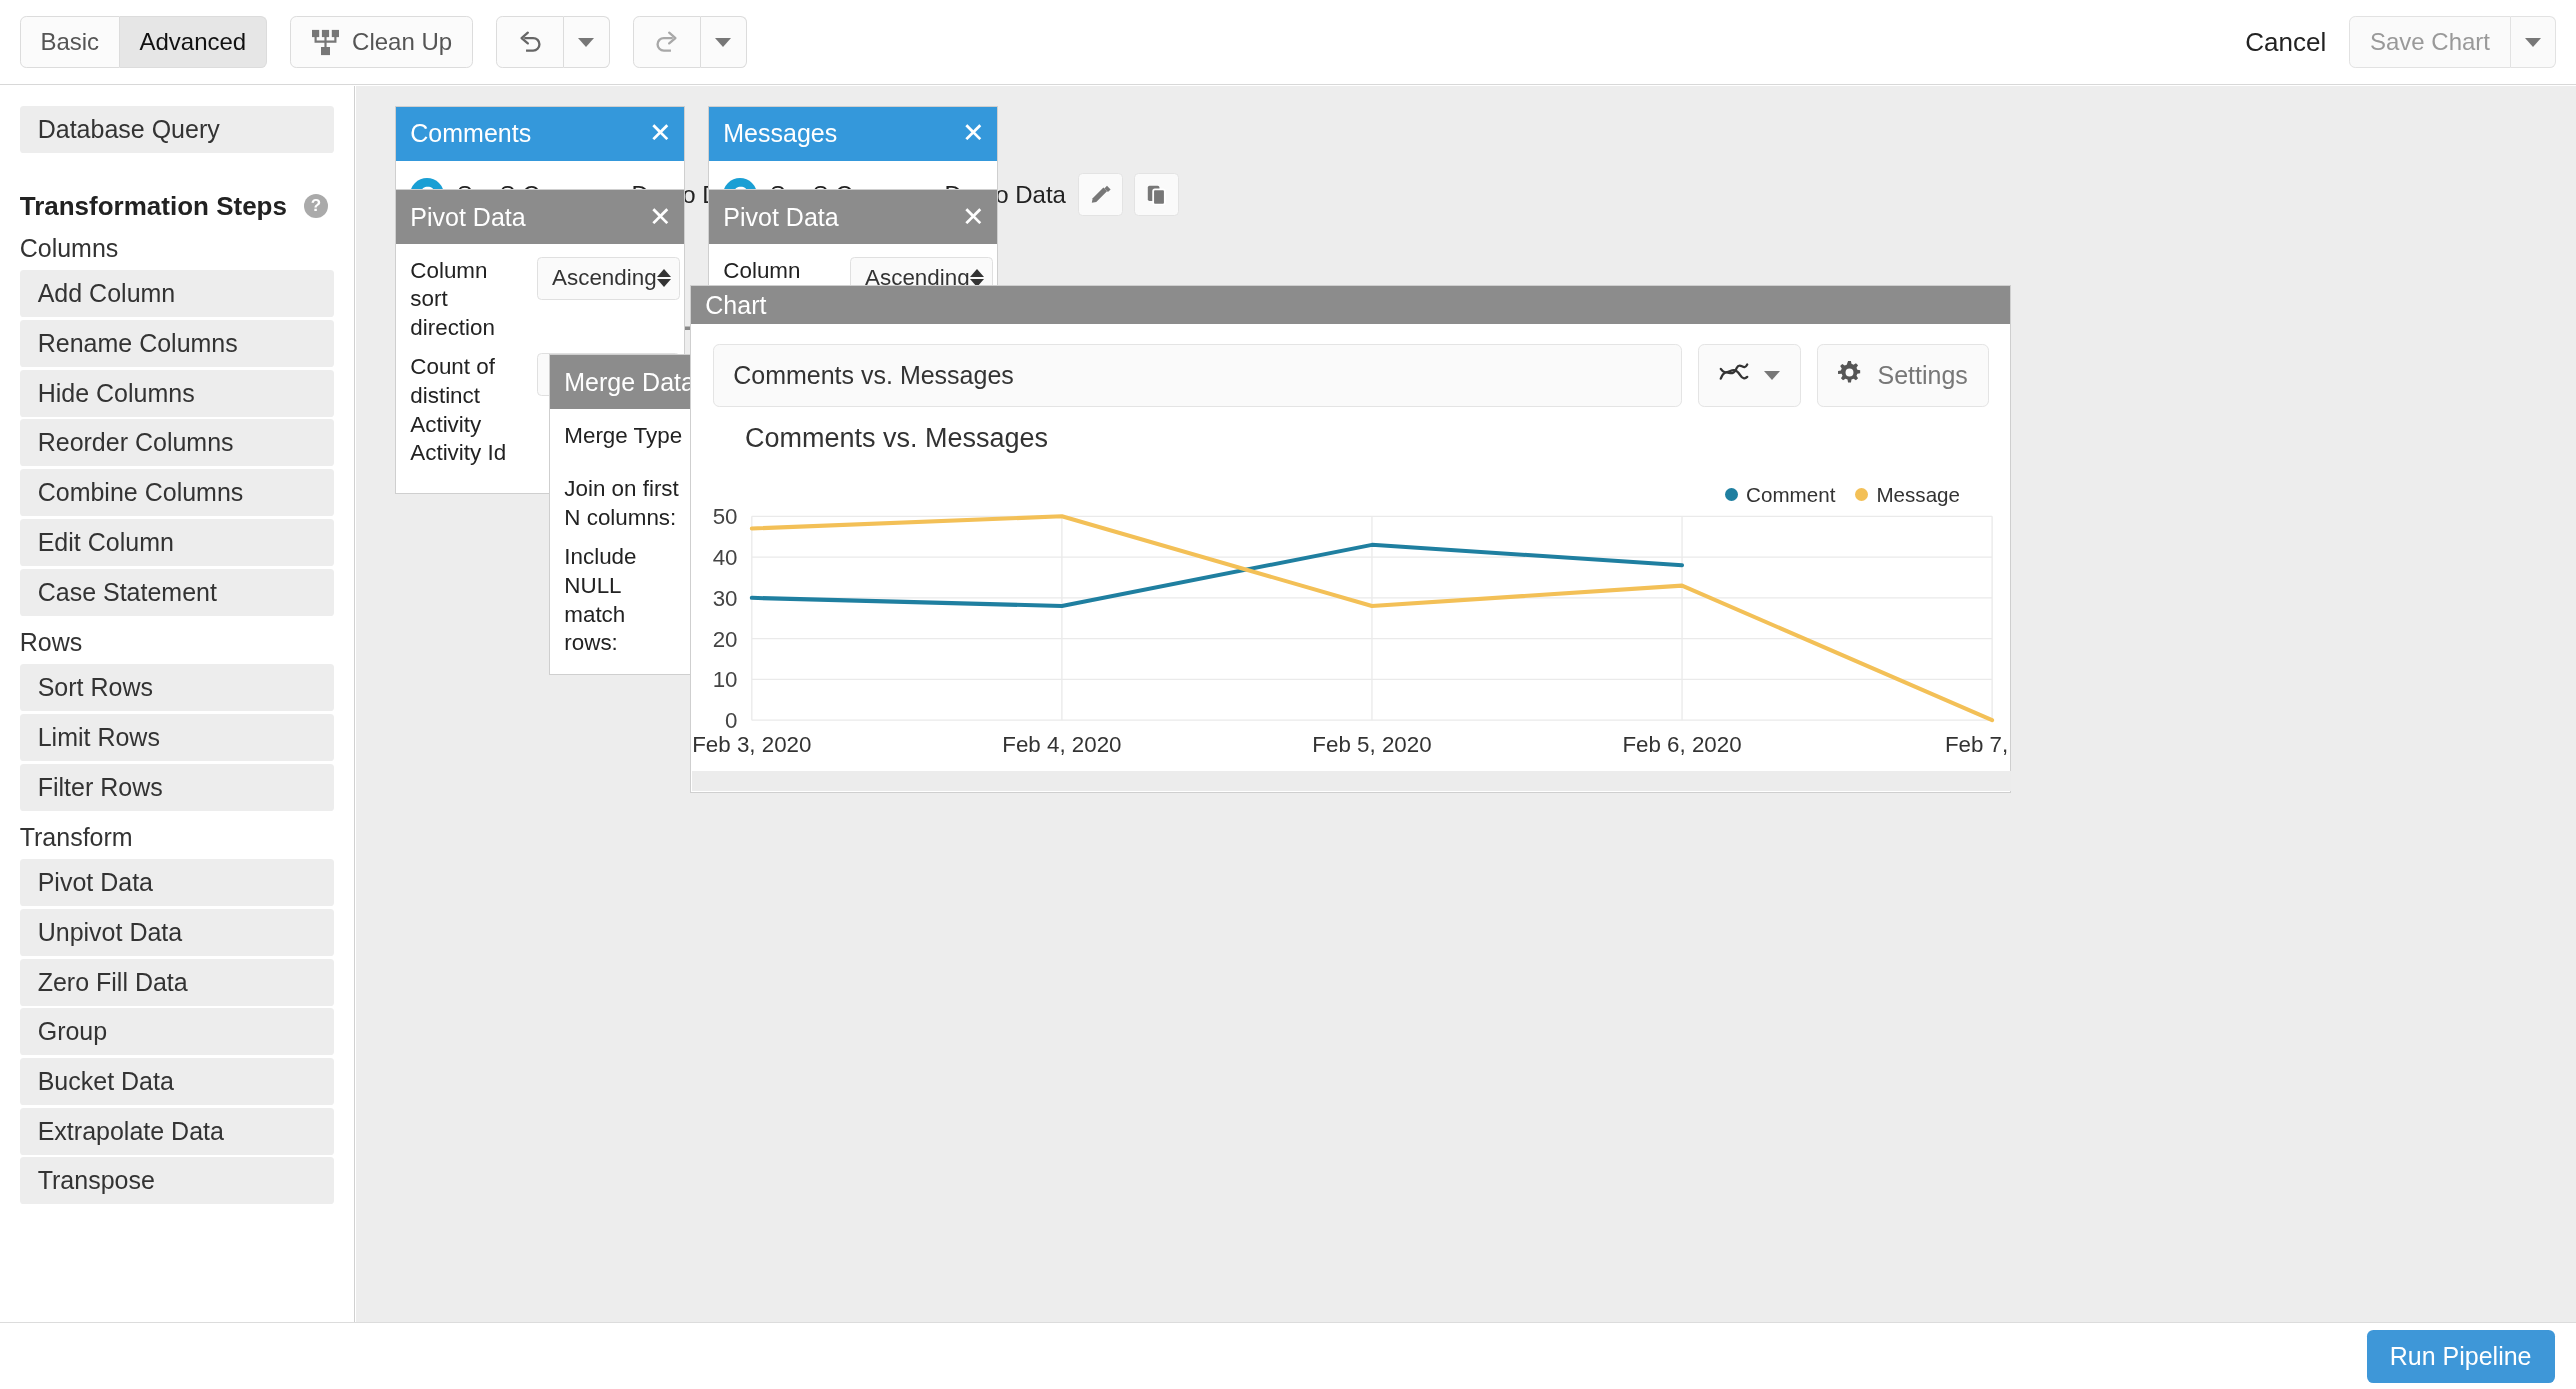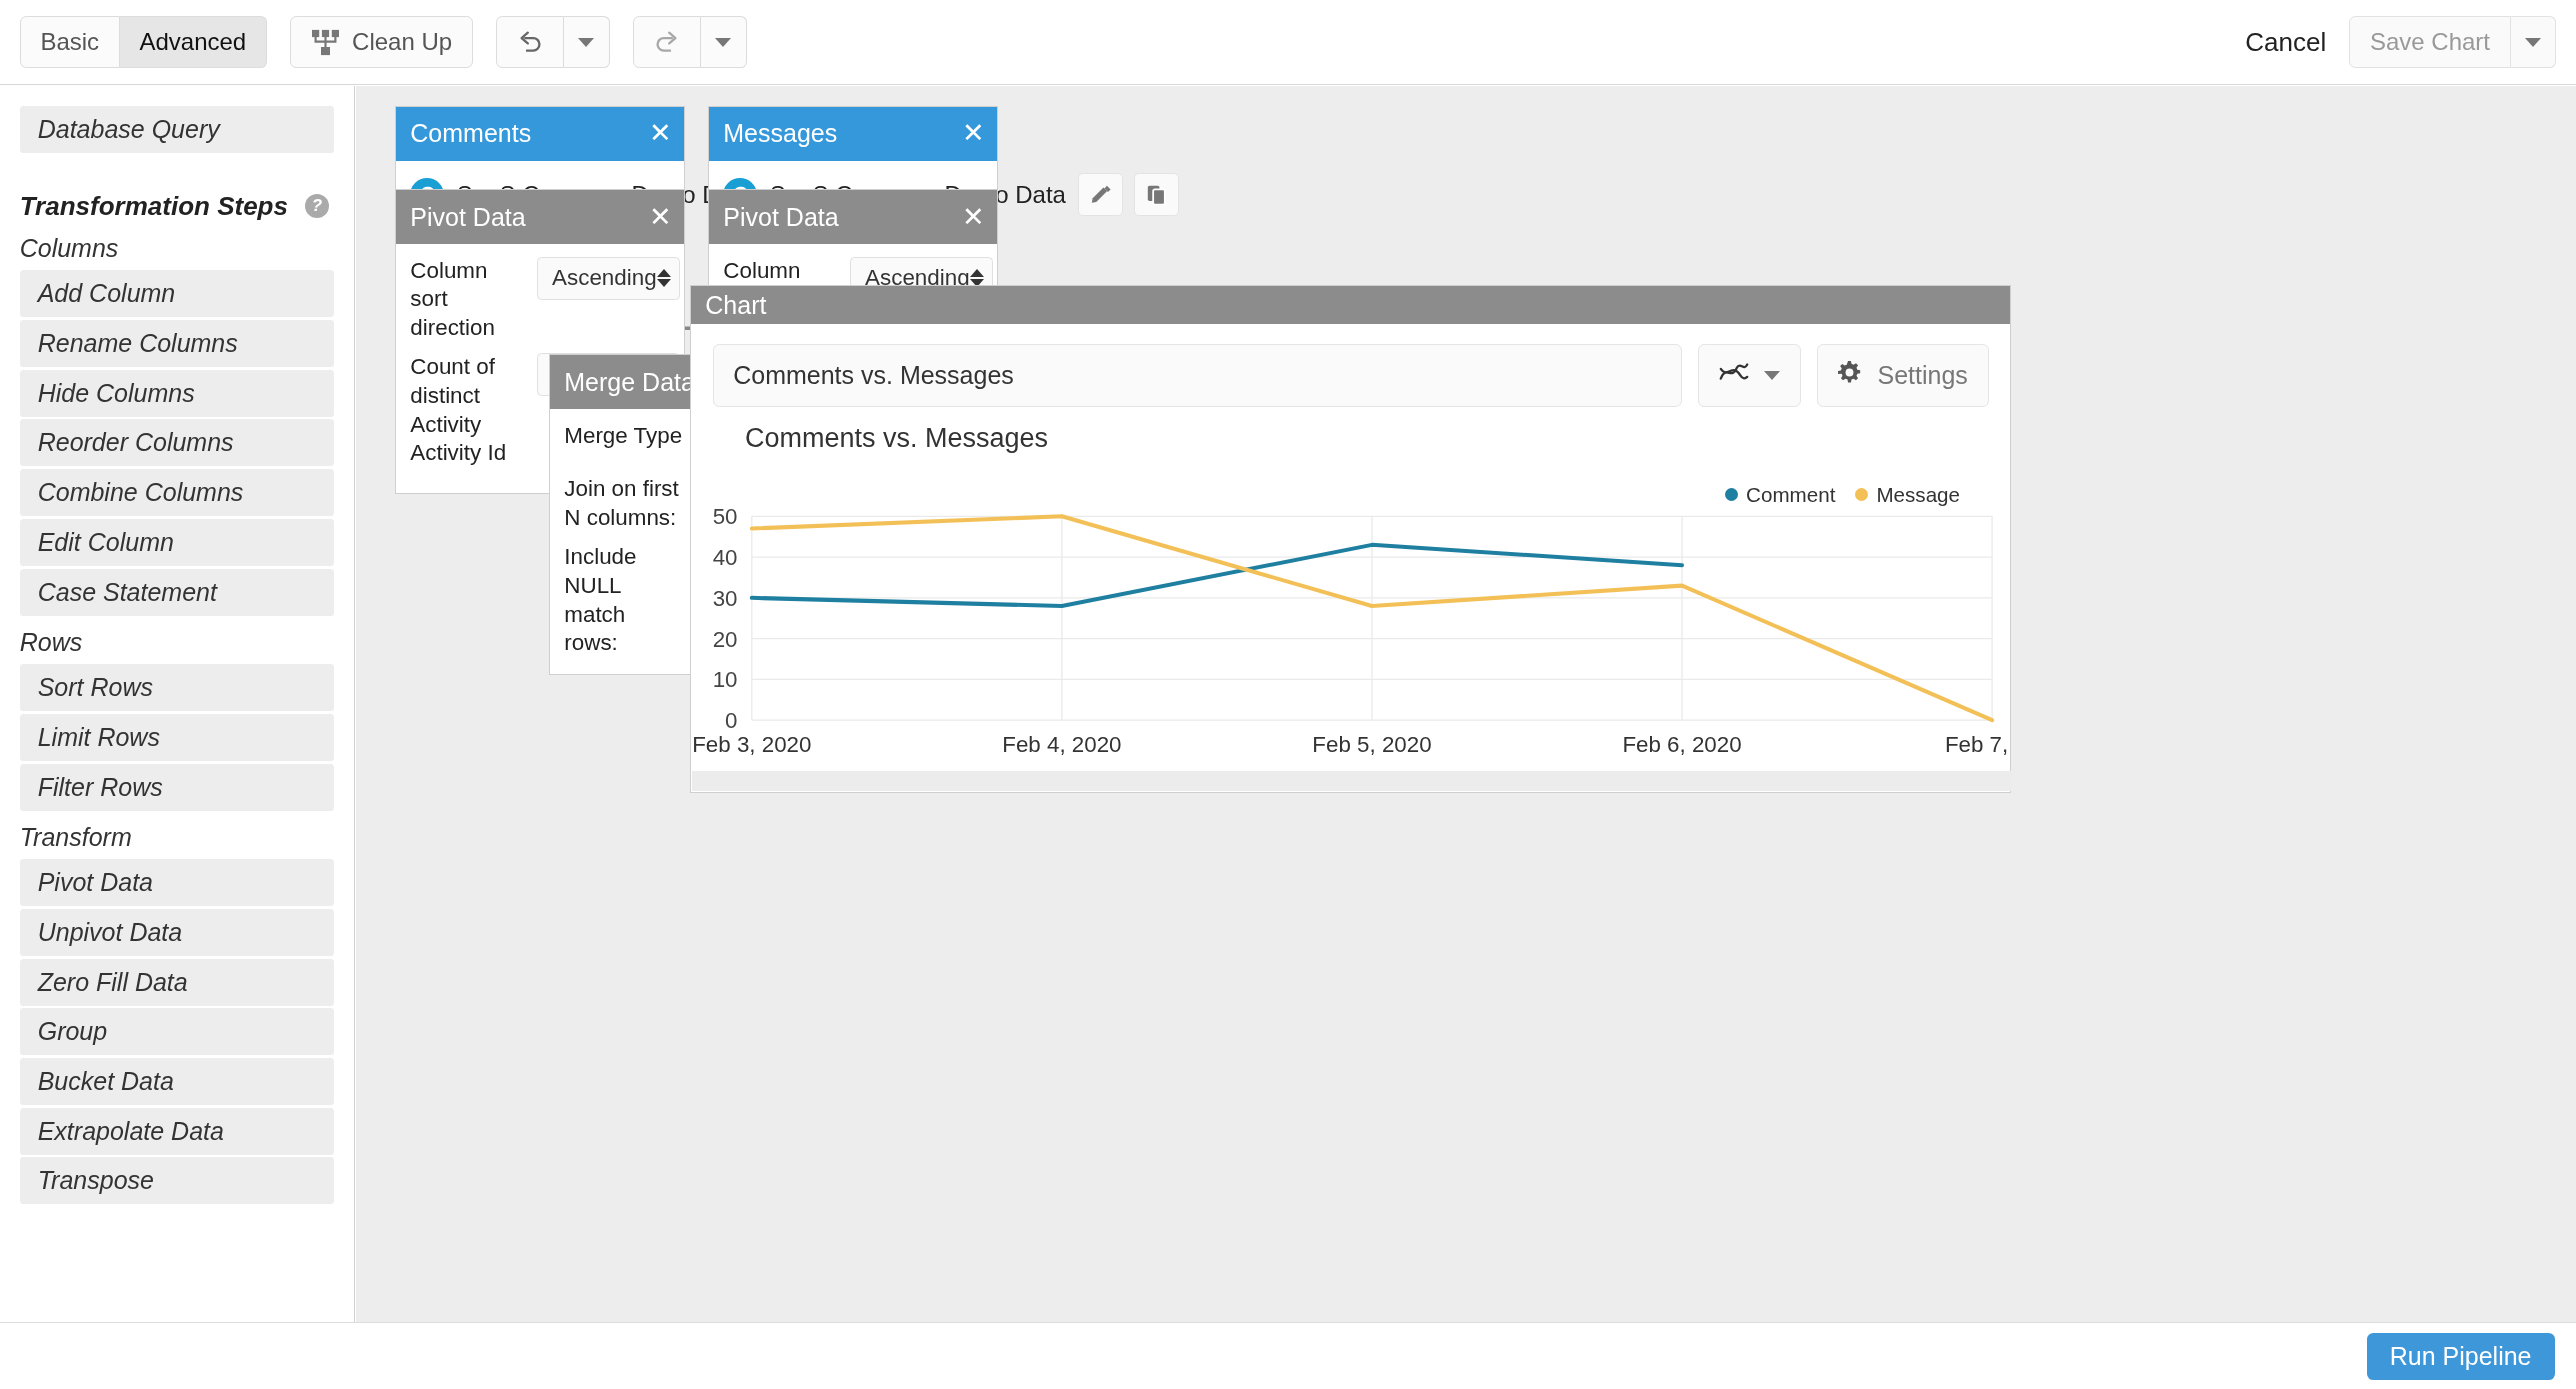--- a/index.html
+++ b/index.html
@@ -40,21 +40,21 @@
     font-size:26px; color:#222; cursor:pointer; padding:0 23px; background:none;border:none;
   }
   #save-chart{
     background:#fafafa;border:0.9px solid #e2e2e2;color:#999;
   }
 
   
   #sidebar{
     position:absolute; left:0; top:86px; width:355px; height:1236px;
     background:#fff; border-right:0.9px solid #d0d0d0;
-    padding:19.7px 19.7px 0 19.7px; overflow:hidden;font-style:italic;
+    padding:19.7px 19.7px 0 19.7px; overflow:hidden;
   }
   .side-item{
     background:#ededed; border-radius:3.6px;
     height:47px; display:flex; align-items:center;
     padding-left:18px; margin-bottom:2.7px;
     font-size:25px; color:#333; cursor:pointer;
   }
   .side-head{
     font-size:26px; font-weight:bold; color:#222;
     margin:38px 0 9px 0; display:flex; align-items:center; gap:17px;
@@ -139,21 +139,21 @@
   #hscroll{ position:absolute; left:0.9px; bottom:0.9px; width:1319px; height:19.7px; background:#ececec; cursor:pointer; }
 
   
   #bottombar{
     position:absolute;left:0;bottom:0;width:2576px;height:68px;
     background:#fff;border-top:0.9px solid #dcdcdc;
     display:flex;align-items:center;justify-content:flex-end;padding-right:21.5px;
   }
   #run-pipeline{
     background:#3e97d8;color:#fff;border:none;border-radius:6.3px;
-    height:47px;padding:0 23px;font-size:25px;cursor:pointer;
+    height:53px;padding:0 23px;font-size:25px;cursor:pointer;
     font-family:"Liberation Sans", sans-serif;
   }
 </style>
 </head>
 <body>
 
 <div id="toolbar">
   <div class="btn-group">
     <div class="tbtn seg-left">Basic</div>
     <div class="tbtn seg-right seg-active">Advanced</div>

